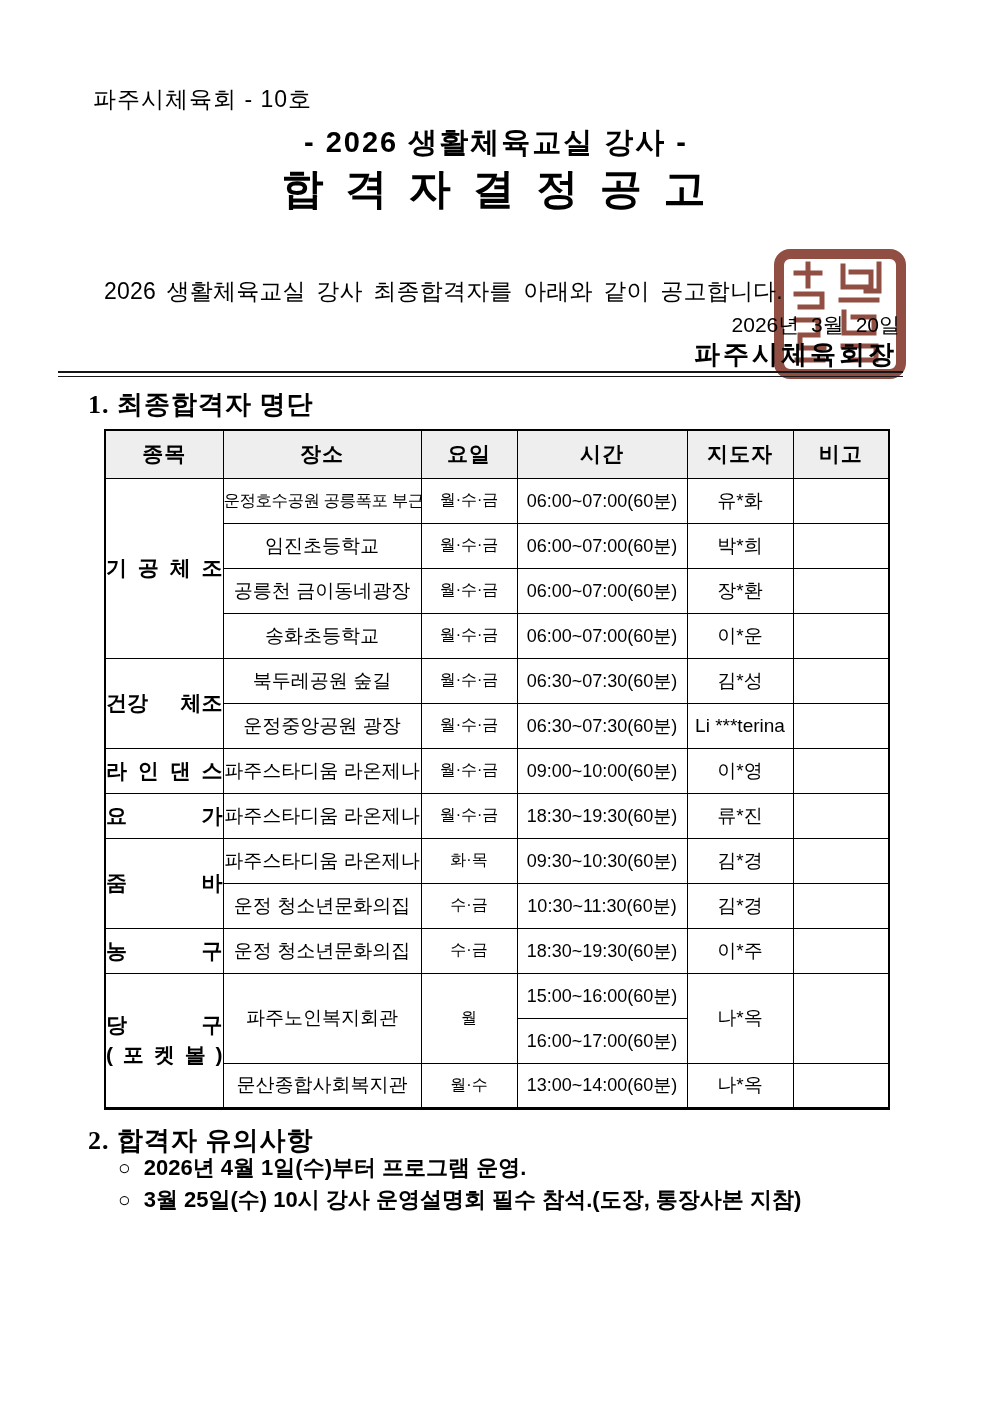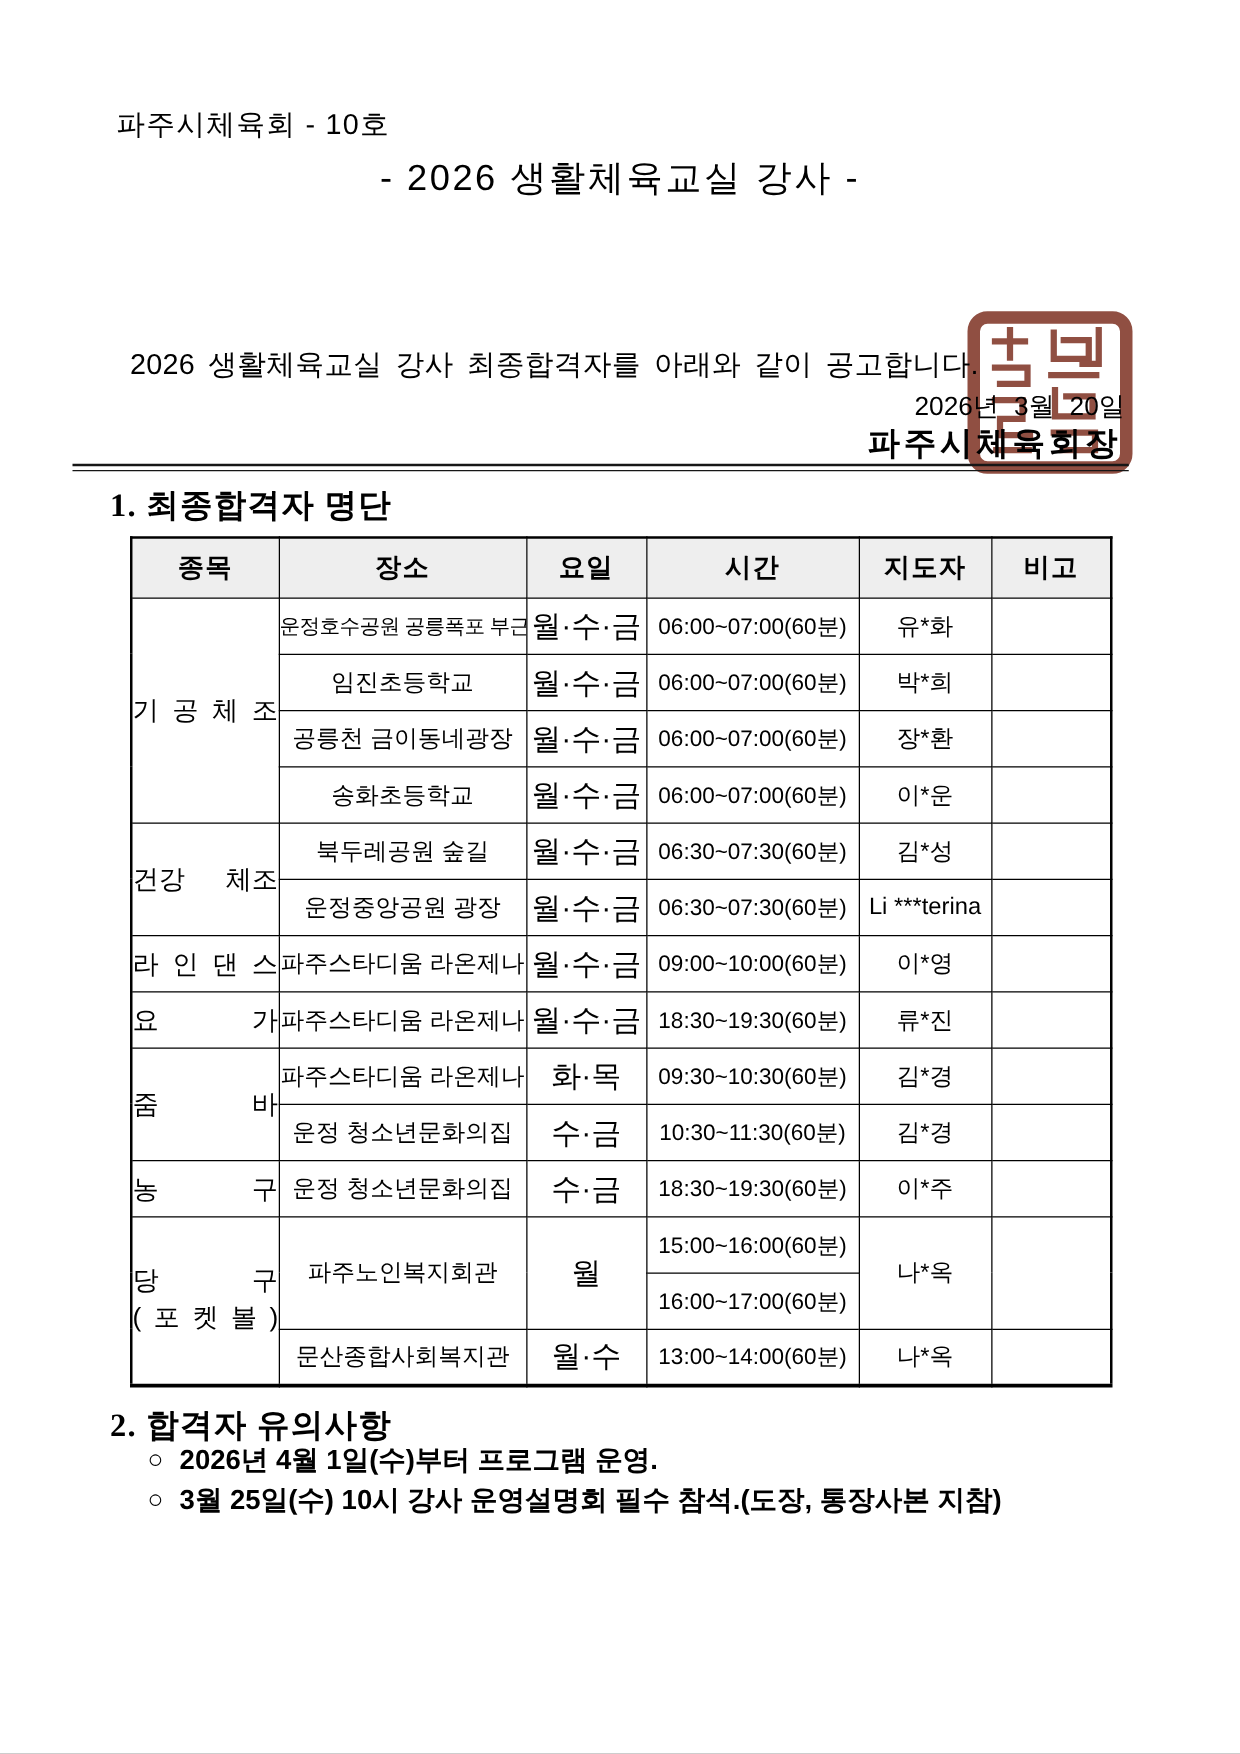--- a/index.html
+++ b/index.html
@@ -11,21 +11,21 @@
     font-family:"Liberation Sans","DejaVu Sans",sans-serif;
     color:#000;
     overflow:hidden;
   }
   .doc-number{
     position:absolute;left:93px;top:84px;
     font-size:23px;font-weight:500;letter-spacing:1px;
   }
   .title-sub{
     position:absolute;left:0;top:123px;width:100%;
-    text-align:center;font-size:29px;font-weight:400;letter-spacing:2px;
+    text-align:center;font-size:29px;font-weight:700;letter-spacing:2px;
   }
   .title-main{
     position:absolute;left:0;top:161px;width:100%;
     text-align:center;font-size:42px;font-weight:800;letter-spacing:5px;
   }
   .intro{
     position:absolute;left:104px;top:276px;
     font-size:23px;letter-spacing:0.2px;word-spacing:4px;
   }
   .date-line{
@@ -60,28 +60,28 @@
     border:1px solid #000;
     text-align:center;vertical-align:middle;
     padding:0;overflow:hidden;white-space:nowrap;
   }
   table.roster thead tr{height:48px;}
   table.roster tbody tr{height:45px;}
   table.roster th{
     background:#eeeeee;font-size:21px;font-weight:700;letter-spacing:1px;
   }
   td.sport{
-    font-size:21px;font-weight:400;
+    font-size:21px;font-weight:700;
     text-align:justify;text-align-last:justify;
     padding:0 11px;
   }
   td.sport div{text-align:justify;text-align-last:justify;line-height:1.45;}
   td.venue{font-size:19px;margin-left:25px;}
   td.venue.sm{font-size:16.5px;letter-spacing:-0.5px;}
-  td.days{font-size:24px;}
+  td.days{font-size:16px;}
   td.time{font-size:18px;}
   td.inst{font-size:19px;}
   td.note{font-size:18px;}
   .note-line{
     position:absolute;display:flex;align-items:flex-start;
   }
   .note-1{left:118px;top:1155px;}
   .note-2{left:118px;top:1187px;}
   .note-3{left:152px;top:1217px;}
   .note-line .bullet{
@@ -92,20 +92,21 @@
   .note-line.plain .txt{font-size:21px;font-weight:400;}
 </style>
 </head>
 <body>
 
 <div class="page">
 
   <div class="doc-number">파주시체육회 - 10호</div>
 
   <div class="title-sub">- 2026 생활체육교실 강사 -</div>
+  <div class="title-main">합 격 자  결 정  공 고</div>
 
   <div class="intro">2026 생활체육교실 강사 최종합격자를 아래와 같이 공고합니다.</div>
 
   <div class="date-line">2026년 3월 20일</div>
   <div class="signer-line">파주시체육회장</div>
 
   <svg class="seal" viewBox="0 0 134 132" xmlns="http://www.w3.org/2000/svg">
     <rect x="6" y="6" width="122" height="120" rx="11" fill="none" stroke="#8a4538" stroke-width="10"></rect>
     <g fill="none" stroke="#8a4538" stroke-width="5" stroke-linecap="square">
       <path d="M23 25 h24 M35 16 v22"></path>

